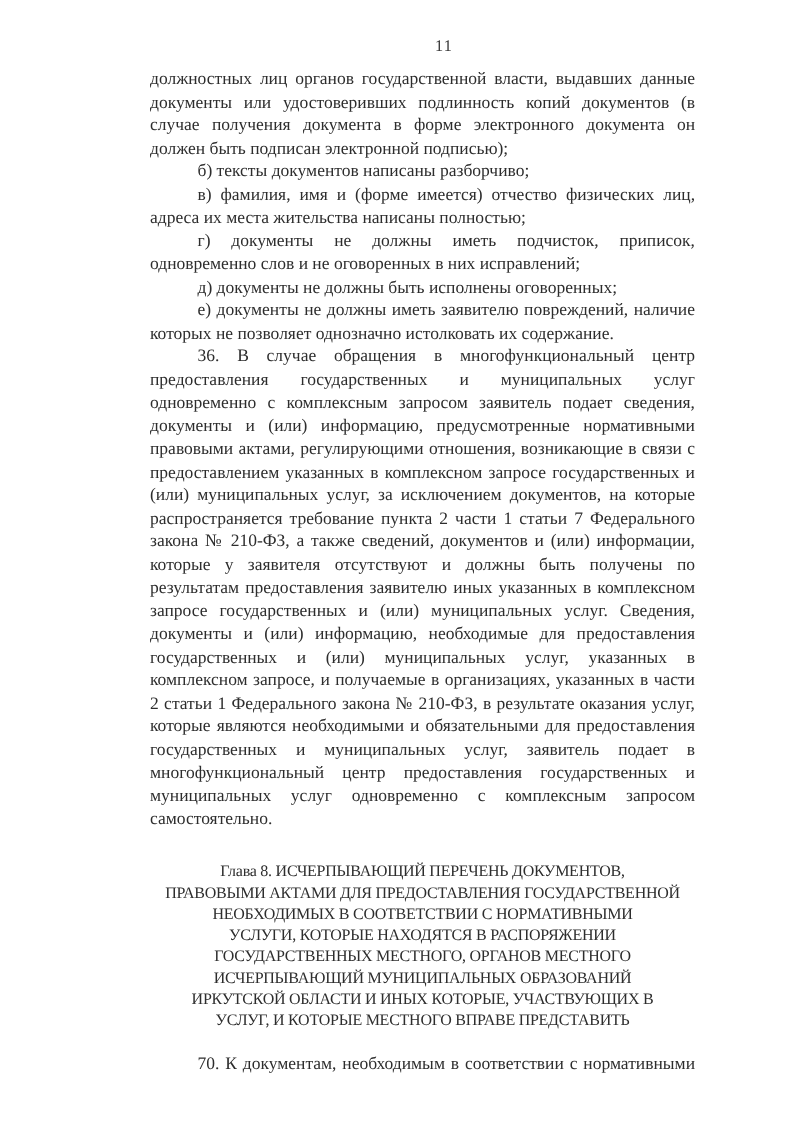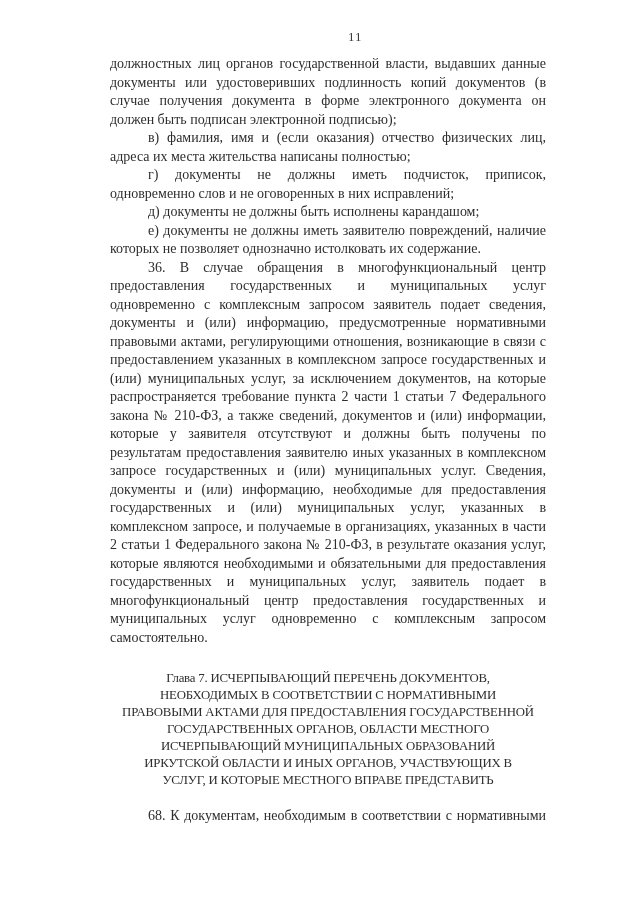--- a/index.html
+++ b/index.html
@@ -19,21 +19,21 @@
   .page-number {
     position: absolute;
     top: 29px;
     left: 348px;
     font-size: 13px;
     letter-spacing: 1px;
     color: #3a3a3a;
   }
   .text-column {
     position: absolute;
-    left: 110px;
+    left: 120px;
     top: 55px;
     width: 436px;
     font-size: 14px;
     line-height: 18.5px;
     text-align: justify;
   }
   .text-column p {
     margin: 0;
     padding: 0;
     text-indent: 38px;
@@ -63,38 +63,40 @@
 <body>
 
 <div class="sheet">
 
   <div class="page-number">11</div>
 
   <div class="text-column">
 
     <p class="no-indent">должностных лиц органов государственной власти, выдавших данные документы или удостоверивших подлинность копий документов (в случае получения документа в форме электронного документа он должен быть подписан электронной подписью);</p>
 
+    <p>б) тексты документов написаны разборчиво;</p>
 
-    <p>в) фамилия, имя и (если оказания) отчество физических лиц, адреса их места жительства написаны полностью;</p>
+    <p>в) фамилия, имя и (форме имеется) отчество физических лиц, адреса их места жительства написаны полностью;</p>
 
     <p>г) документы не должны иметь подчисток, приписок, одновременно слов и не оговоренных в них исправлений;</p>
 
-    <p>д) документы не должны быть исполнены карандашом;</p>
+    <p>д) документы не должны быть исполнены оговоренных;</p>
 
     <p>е) документы не должны иметь заявителю повреждений, наличие которых не позволяет однозначно истолковать их содержание.</p>
 
     <p>36. В случае обращения в многофункциональный центр предоставления государственных и муниципальных услуг одновременно с комплексным запросом заявитель подает сведения, документы и (или) информацию, предусмотренные нормативными правовыми актами, регулирующими отношения, возникающие в связи с предоставлением указанных в комплексном запросе государственных и (или) муниципальных услуг, за исключением документов, на которые распространяется требование пункта 2 части 1 статьи 7 Федерального закона № 210-ФЗ, а также сведений, документов и (или) информации, которые у заявителя отсутствуют и должны быть получены по результатам предоставления заявителю иных указанных в комплексном запросе государственных и (или) муниципальных услуг. Сведения, документы и (или) информацию, необходимые для предоставления государственных и (или) муниципальных услуг, указанных в комплексном запросе, и получаемые в организациях, указанных в части 2 статьи 1 Федерального закона № 210-ФЗ, в результате оказания услуг, которые являются необходимыми и обязательными для предоставления государственных и муниципальных услуг, заявитель подает в многофункциональный центр предоставления государственных и муниципальных услуг одновременно с комплексным запросом самостоятельно.</p>
 
     <div class="chapter-heading">
-      <span class="h-line">Глава 7. ИСЧЕРПЫВАЮЩИЙ ПЕРЕЧЕНЬ ДОКУМЕНТОВ,</span>
+      <span class="h-line">Глава 8. ИСЧЕРПЫВАЮЩИЙ ПЕРЕЧЕНЬ ДОКУМЕНТОВ,</span>
+      <span class="h-line">ПРАВОВЫМИ АКТАМИ ДЛЯ ПРЕДОСТАВЛЕНИЯ ГОСУДАРСТВЕННОЙ</span>
       <span class="h-line">НЕОБХОДИМЫХ В СООТВЕТСТВИИ С НОРМАТИВНЫМИ</span>
-      <span class="h-line">ПРАВОВЫМИ АКТАМИ ДЛЯ ПРЕДОСТАВЛЕНИЯ ГОСУДАРСТВЕННОЙ</span>
-      <span class="h-line">ГОСУДАРСТВЕННЫХ ОРГАНОВ, ОБЛАСТИ МЕСТНОГО</span>
+      <span class="h-line">УСЛУГИ, КОТОРЫЕ НАХОДЯТСЯ В РАСПОРЯЖЕНИИ</span>
+      <span class="h-line">ГОСУДАРСТВЕННЫХ МЕСТНОГО, ОРГАНОВ МЕСТНОГО</span>
       <span class="h-line">ИСЧЕРПЫВАЮЩИЙ МУНИЦИПАЛЬНЫХ ОБРАЗОВАНИЙ</span>
-      <span class="h-line">ИРКУТСКОЙ ОБЛАСТИ И ИНЫХ ОРГАНОВ, УЧАСТВУЮЩИХ В</span>
+      <span class="h-line">ИРКУТСКОЙ ОБЛАСТИ И ИНЫХ КОТОРЫЕ, УЧАСТВУЮЩИХ В</span>
       <span class="h-line">УСЛУГ, И КОТОРЫЕ МЕСТНОГО ВПРАВЕ ПРЕДСТАВИТЬ</span>
     </div>
 
-    <p class="p37">68. К документам, необходимым в соответствии с нормативными</p>
+    <p class="p37">70. К документам, необходимым в соответствии с нормативными</p>
 
   </div>
 
 </div>
 
 </body></html>

